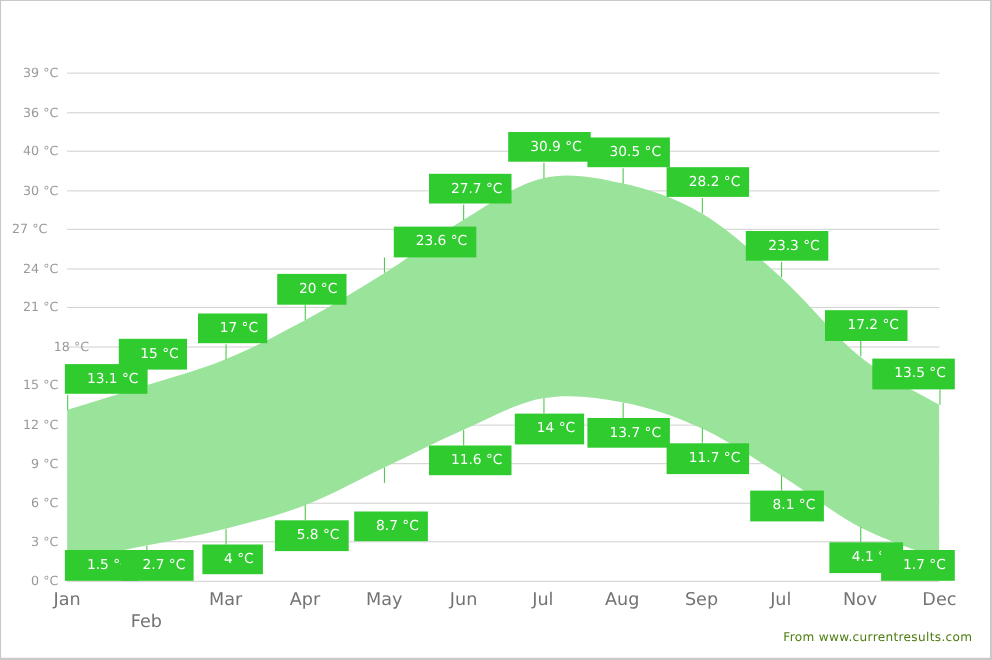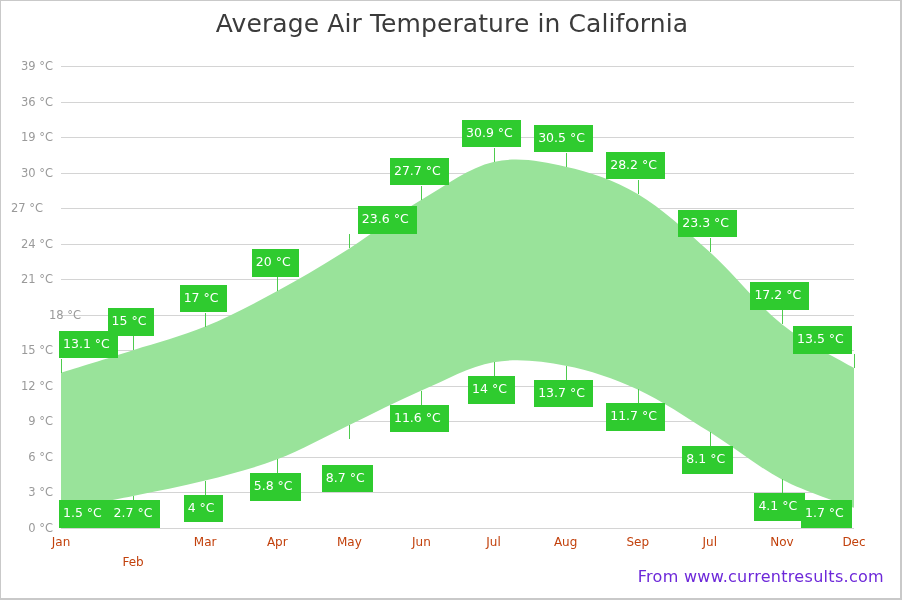--- a/index.html
+++ b/index.html
@@ -54,64 +54,63 @@
     width: 50px;
     font-size: 11.5px;
     color: #9a9a9a;
     transform: translateY(-50%);
     white-space: nowrap;
     font-family: "DejaVu Sans", "Liberation Sans", sans-serif;
   }
   .xtick {
     position: absolute;
     top: 534px;
-    font-size: 12px;
-    color: #c2410c;
+    font-size: 16px;
+    color: #737373;
     transform: translateX(-50%);
     white-space: nowrap;
     font-family: "DejaVu Sans", "Liberation Sans", sans-serif;
   }
   #area-svg {
     position: absolute;
     left: 0;
     top: 0;
     display: block;
   }
   .datalabel {
     position: absolute;
     background: #2fcb2f;
     color: #ffffff;
     font-size: 12.5px;
     line-height: 1;
-    padding: 7px 8px 8px 4px;
+    padding: 7px 8px 8px 20px;
     white-space: nowrap;
     box-sizing: border-box;
     font-family: "DejaVu Sans", "Liberation Sans", sans-serif;
   }
   .stem {
     position: absolute;
     width: 1px;
     background: #4ecb4e;
   }
   #footer-note {
     position: absolute;
     right: 16px;
     bottom: 12px;
-    font-size: 16px;
-    color: #6d28d9;
+    font-size: 11px;
+    color: #4d7c0f;
     letter-spacing: 0.3px;
     font-family: "DejaVu Sans", "Liberation Sans", sans-serif;
   }
 </style>
 </head>
 <body>
 
 <div id="chart-frame">
 
-  <div id="chart-title">Average Air Temperature in California</div>
 
   <div id="plot">
     <div id="gridlines">
         <div class="gridline" style="top: 462px;"></div>
         <div class="gridline" style="top: 426.462px;"></div>
         <div class="gridline" style="top: 390.923px;"></div>
         <div class="gridline" style="top: 355.385px;"></div>
         <div class="gridline" style="top: 319.846px;"></div>
         <div class="gridline" style="top: 284.308px;"></div>
         <div class="gridline" style="top: 248.769px;"></div>
@@ -159,21 +158,21 @@
       <div class="ytick" style="top: 491.462px; left: 0px; width: 52px; right: auto;">3 °C</div>
       <div class="ytick" style="top: 455.923px; left: 0px; width: 52px; right: auto;">6 °C</div>
       <div class="ytick" style="top: 420.385px; left: 0px; width: 52px; right: auto;">9 °C</div>
       <div class="ytick" style="top: 384.846px; left: 0px; width: 52px; right: auto;">12 °C</div>
       <div class="ytick" style="top: 349.308px; left: 0px; width: 52px; right: auto;">15 °C</div>
       <div class="ytick" style="top: 313.769px; left: 0px; width: 52px; right: auto; margin-left: 28px;">18 °C</div>
       <div class="ytick" style="top: 278.231px; left: 0px; width: 52px; right: auto;">21 °C</div>
       <div class="ytick" style="top: 242.692px; left: 0px; width: 52px; right: auto;">24 °C</div>
       <div class="ytick" style="top: 207.154px; left: 0px; width: 52px; right: auto; text-align: center;">27 °C</div>
       <div class="ytick" style="top: 171.615px; left: 0px; width: 52px; right: auto;">30 °C</div>
-      <div class="ytick" style="top: 136.077px; left: 0px; width: 52px; right: auto;">19 °C</div>
+      <div class="ytick" style="top: 136.077px; left: 0px; width: 52px; right: auto;">40 °C</div>
       <div class="ytick" style="top: 100.538px; left: 0px; width: 52px; right: auto;">36 °C</div>
       <div class="ytick" style="top: 65px; left: 0px; width: 52px; right: auto;">39 °C</div>
     </div>
   <div id="xticks">
       <div class="xtick" style="left: 60px;">Jan</div>
       <div class="xtick" style="left: 132.091px; margin-top: 20px;">Feb</div>
       <div class="xtick" style="left: 204.182px;">Mar</div>
       <div class="xtick" style="left: 276.273px;">Apr</div>
       <div class="xtick" style="left: 348.364px;">May</div>
       <div class="xtick" style="left: 420.455px;">Jun</div>

